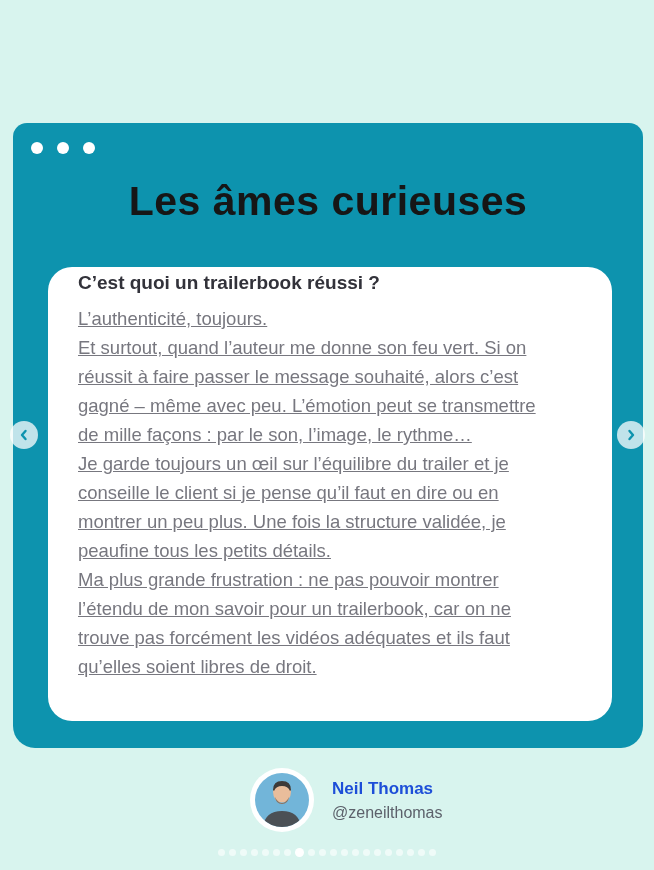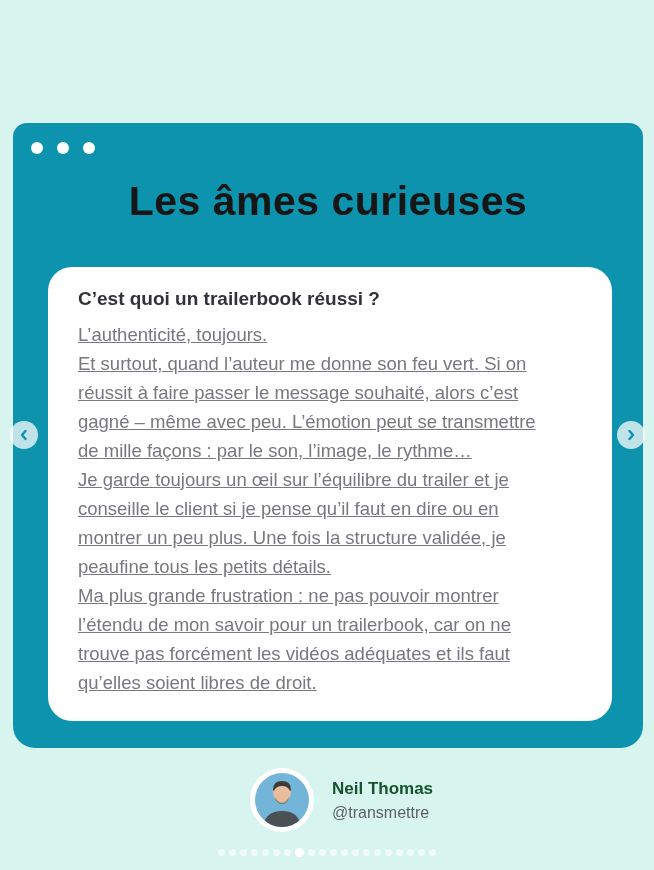--- a/index.html
+++ b/index.html
@@ -17,21 +17,21 @@
 
   .slide-title {
     position:absolute; left:0; top:55px; width:100%;
     text-align:center; font-size:41px; font-weight:bold; color:#161616;
     letter-spacing:0.5px;
   }
 
   
   .content-card {
     position:absolute; left:35px; top:144px; width:564px; height:454px;
-    background:#ffffff; border-radius:24px; padding:21px 30px;
+    background:#ffffff; border-radius:24px; padding:5px 30px;
   }
   .question { font-size:19px; font-weight:bold; color:#32323a; margin-bottom:10px; }
   .bodytext {
     font-size:18.5px; line-height:29px; color:#77777f;
     white-space:pre-line;
     text-decoration:underline;
   }
 
   
   .nav-btn {
@@ -44,21 +44,21 @@
   .nav-next { left:617px; top:421px; }
 
   
   .profile { position:absolute; left:250px; top:768px; display:flex; align-items:center; }
   .avatar {
     width:64px; height:64px; border-radius:50%; background:#ffffff;
     display:flex; align-items:center; justify-content:center; flex:0 0 auto;
   }
   .avatar svg { border-radius:50%; display:block; }
   .profile-text { margin-left:18px; }
-  .profile-name { font-size:17px; font-weight:bold; color:#14532d; }
+  .profile-name { font-size:17px; font-weight:bold; color:#1d4ed8; }
   .profile-handle { font-size:16px; color:#5c616b; margin-top:5px; }
 
   
   .pagination {
     position:absolute; left:0; top:845px; width:100%; height:14px;
     display:flex; align-items:center; justify-content:center; gap:4px;
   }
   .pdot { width:7px; height:7px; border-radius:50%; background:rgba(255,255,255,0.6); display:block; }
   .pdot.active { width:9px; height:9px; background:#ffffff; }
 </style>
@@ -110,21 +110,21 @@
       <svg width="54" height="54" viewBox="0 0 54 54">
         <rect width="54" height="54" fill="#72b5d9"></rect>
         <ellipse cx="27" cy="19" rx="9" ry="10.5" fill="#e9bd9b"></ellipse>
         <path d="M18 17 q0 -9 9 -9 q9 0 9 9 l-1 1 q-2 -5 -8 -5 q-6 0 -8 5 z" fill="#3d3a38"></path>
         <path d="M20 24 q3 6 7 6 q4 0 7 -6 q-1 7 -7 7 q-6 0 -7 -7 z" fill="#8a7260"></path>
         <path d="M8 54 q2 -16 19 -16 q17 0 19 16 z" fill="#4b5055"></path>
       </svg>
     </div>
     <div class="profile-text">
       <div class="profile-name">Neil Thomas</div>
-      <div class="profile-handle">@transmettre</div>
+      <div class="profile-handle">@zeneilthomas</div>
     </div>
   </div>
 
   <div class="pagination">
       <span class="pdot"></span>
       <span class="pdot"></span>
       <span class="pdot"></span>
       <span class="pdot"></span>
       <span class="pdot"></span>
       <span class="pdot"></span>

